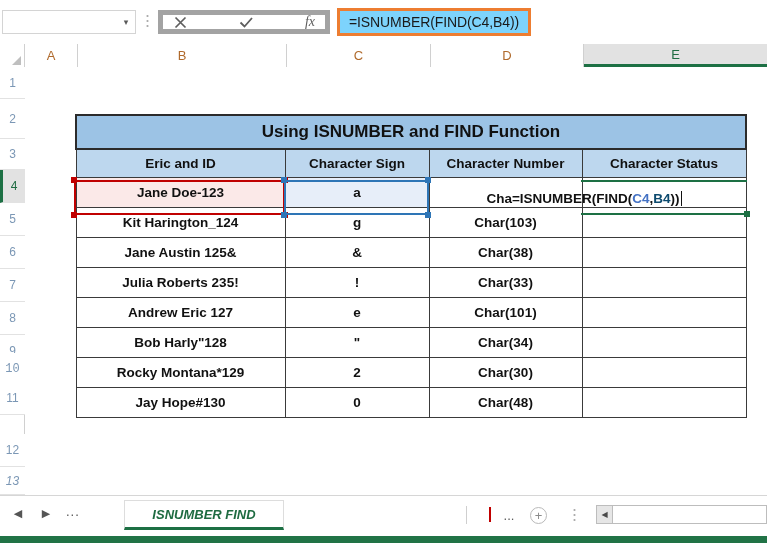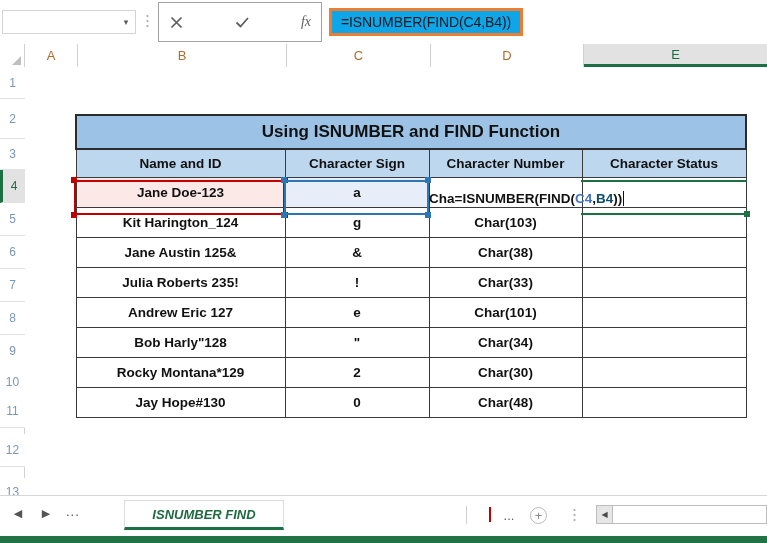--- a/index.html
+++ b/index.html
@@ -56,22 +56,22 @@
   .vdots {
     width: 22px;
     text-align: center;
     color: #a6a6a6;
     font-size: 12px;
     letter-spacing: 0;
     line-height: 1;
     user-select: none;
   }
   .fx-group {
-    height: 40px;
-    border: 1px solid #a3a3a3;
+    height: 24px;
+    border: 5px solid #a3a3a3;
     background: #fff;
     display: flex;
     align-items: center;
     box-sizing: border-box;
     gap: 32px;
   }
   .fx-btn {
     width: 34px;
     height: 22px;
     display: flex;
@@ -88,21 +88,21 @@
     justify-content: center;
     font-family: "Liberation Serif", serif;
     font-style: italic;
     font-size: 14px;
     color: #5e5e5e;
   }
   .formula-input-wrap {
     margin-left: 7px;
     height: 28px;
     border: 3px solid #ED7D31;
-    background: #0ea5e9;
+    background: #7dd3fc;
     display: flex;
     align-items: center;
     padding: 0 9px;
     box-sizing: border-box;
   }
   .formula-input-text {
     font-size: 14px;
     color: #1a1a1a;
     white-space: nowrap;
     letter-spacing: -0.1px;
@@ -253,21 +253,21 @@
   .h-red   { background: #C00000; }
   .h-blue  { background: #2E75B6; }
   .h-green { background: #1d7044; }
 
   
   .incell-edit {
     position: absolute;
     background: transparent;
     display: flex;
     align-items: center;
-    justify-content: flex-start;
+    justify-content: center;
     font-size: 13.5px;
     font-weight: bold;
     color: #111111;
     white-space: nowrap;
     pointer-events: none;
   }
   .ref-c { color: #4472C4; }
   .ref-b { color: #0c4a6e; }
   .caret {
     display: inline-block;
@@ -445,41 +445,41 @@
   <div class="rowhead">
     <div class="rh" style="top:0px;height:32px;">1</div>
     <div class="rh" style="top:32px;height:40px;">2</div>
     <div class="rh" style="top:72px;height:31px;">3</div>
     <div class="rh active" style="top:103px;height:33px;">4</div>
     <div class="rh" style="top:136px;height:33px;">5</div>
     <div class="rh" style="top:169px;height:33px;">6</div>
     <div class="rh" style="top:202px;height:33px;">7</div>
     <div class="rh" style="top:235px;height:33px;">8</div>
     <div class="rh" style="top:268px;height:33px;">9</div>
-    <div class="rh" style="top:299px;height:33px;">10</div>
-    <div class="rh" style="top:328px;height:33px;">11</div>
+    <div class="rh" style="top:286px;height:33px;font-family:Liberation Mono, monospace;">10</div>
+    <div class="rh" style="top:315px;height:33px;">11</div>
     <div class="rh" style="top:367px;height:33px;">12</div>
-    <div class="rh" style="top:411px;height:28px;">13</div>
+    <div class="rh" style="top:400px;height:28px;font-style:italic;">13</div>
   </div>
 
   <div class="canvas">
 
     <table class="tbl" style="left:50px; top:47px; width:670px;">
       <colgroup>
         <col style="width:209px">
           <col style="width:144px">
           <col style="width:153px">
           <col style="width:164px">
       </colgroup>
       <tbody>
         <tr>
           <td class="title-cell" colspan="4">Using ISNUMBER and FIND Function</td>
         </tr>
         <tr>
-          <td class="head-cell">Name and ID</td>
+          <td class="head-cell">Eric and ID</td>
           <td class="head-cell">Character Sign</td>
           <td class="head-cell">Character Number</td>
           <td class="head-cell">Character Status</td>
         </tr>
 
         <tr>
           <td class="body-cell b4-cell">Jane Doe-123</td>
           <td class="body-cell c4-cell">a</td>
           <td class="body-cell"></td>
           <td class="body-cell"></td>

